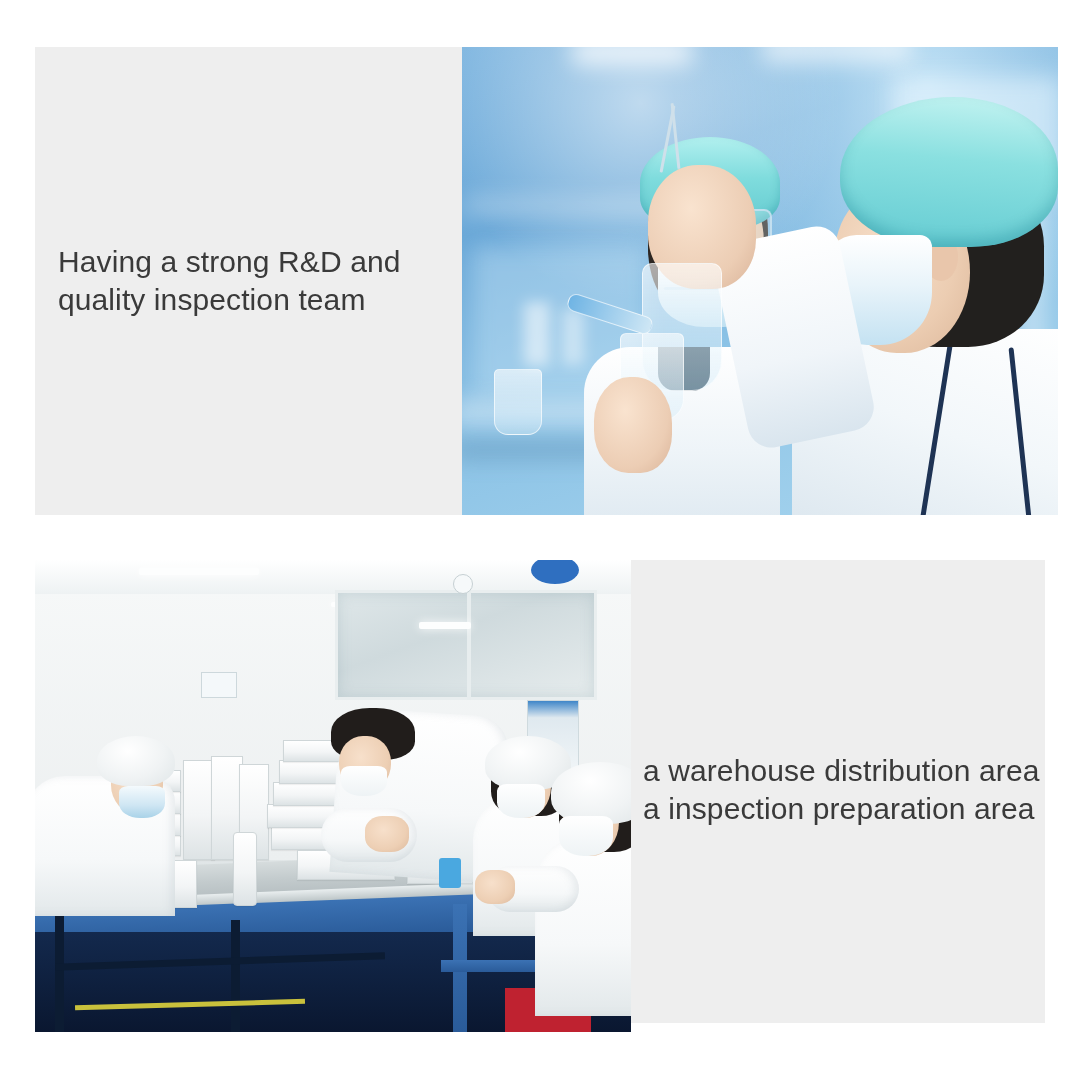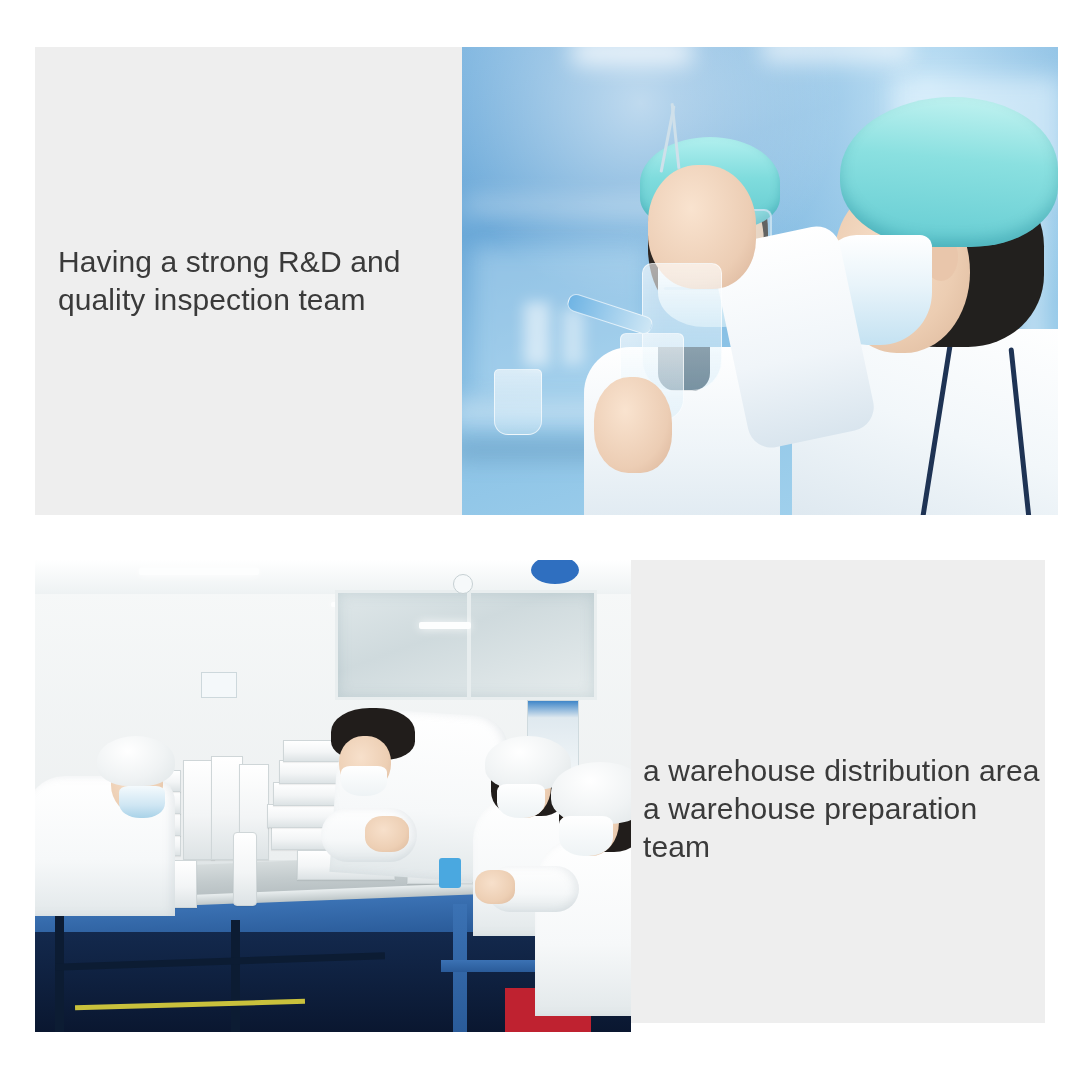--- a/index.html
+++ b/index.html
@@ -282,21 +282,21 @@
     <div class="flask" style="left:158px; top:286px; width:62px; height:86px; border-radius:6px 6px 22px 22px;"></div>
     <div class="hand" style="left:132px; top:330px; width:78px; height:96px;"></div>
     <div class="flask" style="left:104px; top:258px; width:86px; height:16px; border-radius:8px; transform:rotate(18deg); background:linear-gradient(90deg,#6fb4e4 0%, #cfe7f5 100%);"></div>
     <div class="flask" style="left:32px; top:322px; width:46px; height:64px; border-radius:5px 5px 14px 14px;"></div>
   </div>
 </div>
 
 <div class="panel gray-panel" style="left:35px; top:560px; width:1010px; height:463px;"></div>
 
 <div class="caption" style="left:643px; top:752px; width:400px;">a warehouse distribution area
-a warehouse preparation team</div>
+a inspection preparation area</div>
 
 <div class="photo" id="photo-warehouse" style="left:35px; top:560px; width:596px; height:472px;">
   <div class="scene">
 
     <div class="wh wh-wall" style="left:0; top:0; width:596px; height:300px;"></div>
     <div class="wh" style="left:0; top:0; width:596px; height:34px; background:linear-gradient(180deg,#ffffff 0%,#eef2f3 100%);"></div>
     <div class="wh wh-lamp" style="left:104px; top:8px; width:120px; height:7px;"></div>
     <div class="wh wh-lamp" style="left:372px; top:58px; width:80px; height:6px;"></div>
     <div class="wh wh-lamp" style="left:296px; top:42px; width:54px; height:5px;"></div>
 

